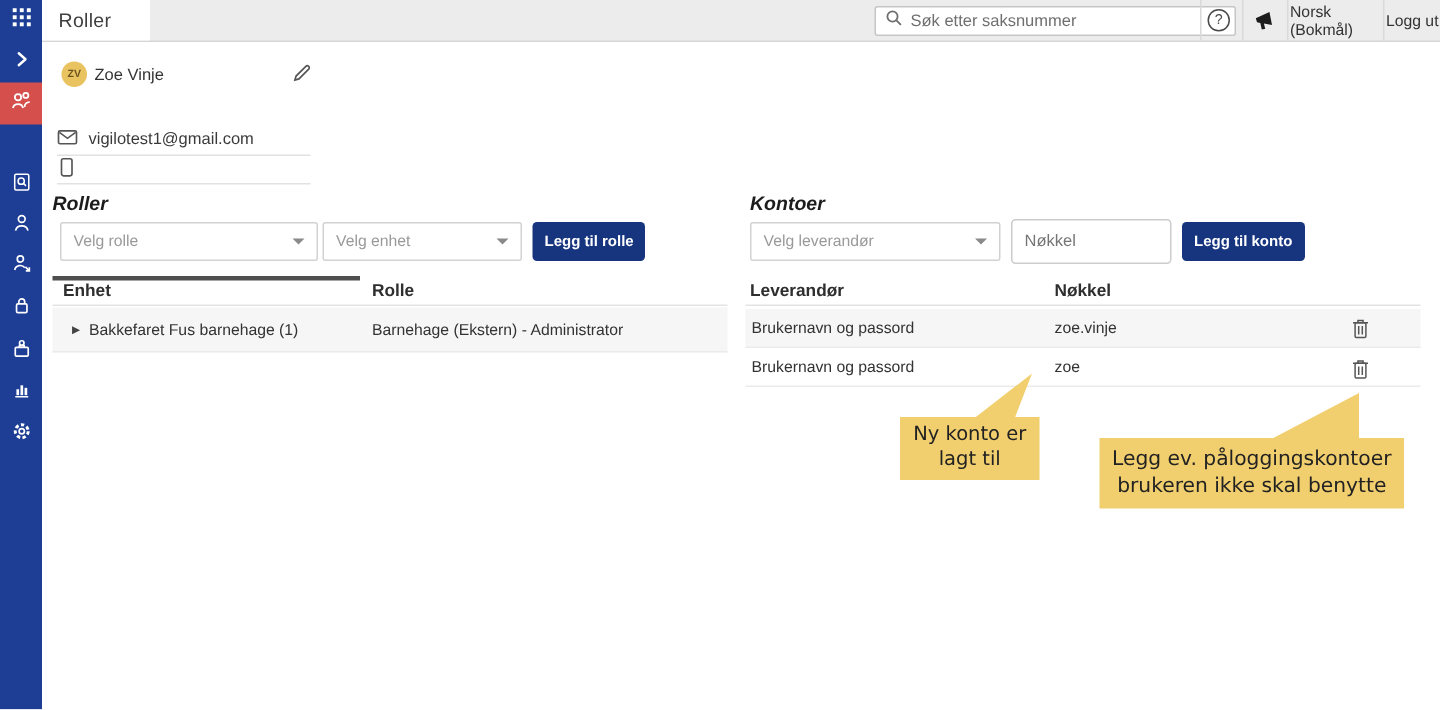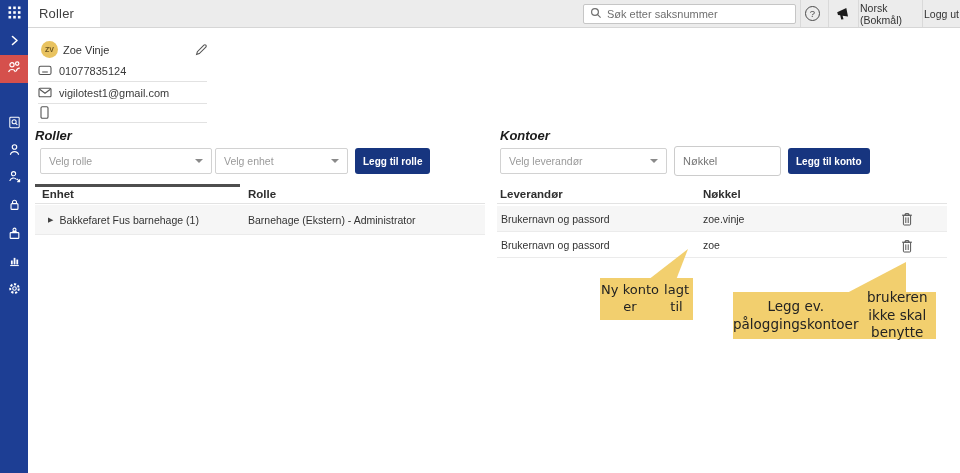--- a/index.html
+++ b/index.html
@@ -5,21 +5,21 @@
   * { margin:0; padding:0; box-sizing:border-box; }
   html,body { background:#fff; }
   body { font-family:"Liberation Sans", sans-serif; }
   .screen { position:relative; width:960px; height:473px; background:#ffffff; overflow:hidden; }
 
   
   .topbar { position:absolute; left:0; top:0; width:960px; height:28px; background:#ececec; border-bottom:1px solid #d6d6d6; }
   .waffle { position:absolute; left:0; top:0; width:28px; height:28px; background:#1d3e94; display:flex; align-items:center; justify-content:center; cursor:pointer; }
   .brand-zone { position:absolute; left:28px; top:0; width:72px; height:27px; background:#ffffff; display:flex; align-items:center; padding-left:11px; }
   .brand { font-size:13px; color:#3f3f3f; letter-spacing:.2px; }
-  .search-wrap { position:absolute; left:583px; top:4px; width:213px; height:20px; background:#fff; border:1px solid #c6c6c6; border-radius:2px; display:flex; align-items:center; padding:0 6px; }
+  .search-wrap { position:absolute; left:583px; top:4px; width:241px; height:20px; background:#fff; border:1px solid #c6c6c6; border-radius:2px; display:flex; align-items:center; padding:0 6px; }
   .search-wrap input { border:none; outline:none; flex:1; font-family:"Liberation Sans",sans-serif; font-size:11px; color:#444; background:transparent; margin-left:5px; }
   .search-wrap input::placeholder { color:#6f6f6f; }
   .tb-divider { position:absolute; top:0; width:1px; height:27px; background:#d9d9d9; }
   .help-btn { position:absolute; left:805px; top:6px; width:15px; height:15px; border:1.2px solid #4a4a4a; border-radius:50%; color:#4a4a4a; font-size:9.5px; display:flex; align-items:center; justify-content:center; cursor:pointer; }
   .mega-btn { position:absolute; left:835px; top:6px; width:17px; height:16px; cursor:pointer; }
   .lang-btn { position:absolute; left:860px; top:0; width:62px; height:27px; display:flex; align-items:center; justify-content:center; font-size:10.5px; color:#333; cursor:pointer; }
   .logout-btn { position:absolute; left:923px; top:0; width:37px; height:27px; display:flex; align-items:center; justify-content:center; font-size:10.5px; color:#333; cursor:pointer; }
 
   
   .sidebar { position:absolute; left:0; top:28px; width:28px; height:445px; background:#1d3e94; }
@@ -48,21 +48,21 @@
 
   .t-row { position:absolute; display:flex; align-items:center; border-bottom:1px solid #ebebeb; }
   .t-row.alt { background:#f6f6f6; }
   .cell-txt { font-size:10.5px; color:#333; }
 
   .expander { font-size:7px; color:#444; margin-right:6px; cursor:pointer; }
 
   .trash { position:absolute; width:12px; height:14px; cursor:pointer; }
 
   
-  .callout { position:absolute; background:#f2cf6e; color:#222; font-family:"DejaVu Sans", sans-serif; display:flex; flex-direction:row; align-items:center; justify-content:center; text-align:center; line-height:1.3; }
+  .callout { position:absolute; background:#f2cf6e; color:#222; font-family:"DejaVu Sans", sans-serif; display:flex; flex-direction:column; align-items:center; justify-content:center; text-align:center; line-height:1.3; }
   .tail { position:absolute; }
 </style>
 </head>
 <body>
 
 <div class="screen">
 
   <div class="topbar">
     <div class="waffle">
       <span>
@@ -203,29 +203,20 @@
   <div class="avatar">
     <span>ZV</span>
   </div>
   <span class="user-name">Zoe Vinje</span>
   <span class="edit-pencil">
     <svg width="13" height="13" viewBox="0 0 13 13" fill="none" stroke="#555" stroke-width="1.1">
       <path d="M1.6 11.4 L2.4 8.7 L8.9 2.2 a1.3 1.3 0 0 1 1.9 1.9 L4.3 10.6 Z"></path>
     </svg>
   </span>
 
-  <div class="contact-row row-phone">
-    <span>
-      <svg width="14" height="11" viewBox="0 0 14 11" fill="none" stroke="#555" stroke-width="1.1">
-        <rect x="1" y="1.3" width="12" height="8.2" rx="1.6"></rect>
-          <path d="M4.2 7 h5.6"></path>
-      </svg>
-    </span>
-    <span class="txt">01077835124</span>
-  </div>
   <div class="contact-row row-email">
     <span>
       <svg width="14" height="11" viewBox="0 0 14 11" fill="none" stroke="#555" stroke-width="1.1">
         <rect x="1" y="1.2" width="12" height="8.6" rx="1"></rect>
           <path d="M1.6 2.2 L7 6.2 L12.4 2.2"></path>
       </svg>
     </span>
     <span class="txt">vigilotest1@gmail.com</span>
   </div>
   <div class="contact-row row-mobile">

